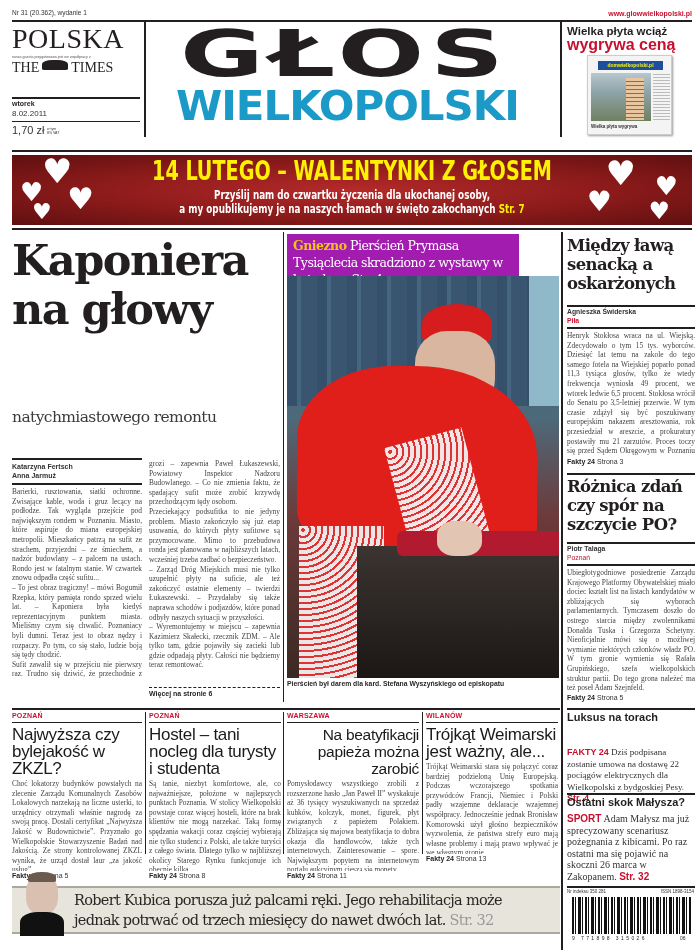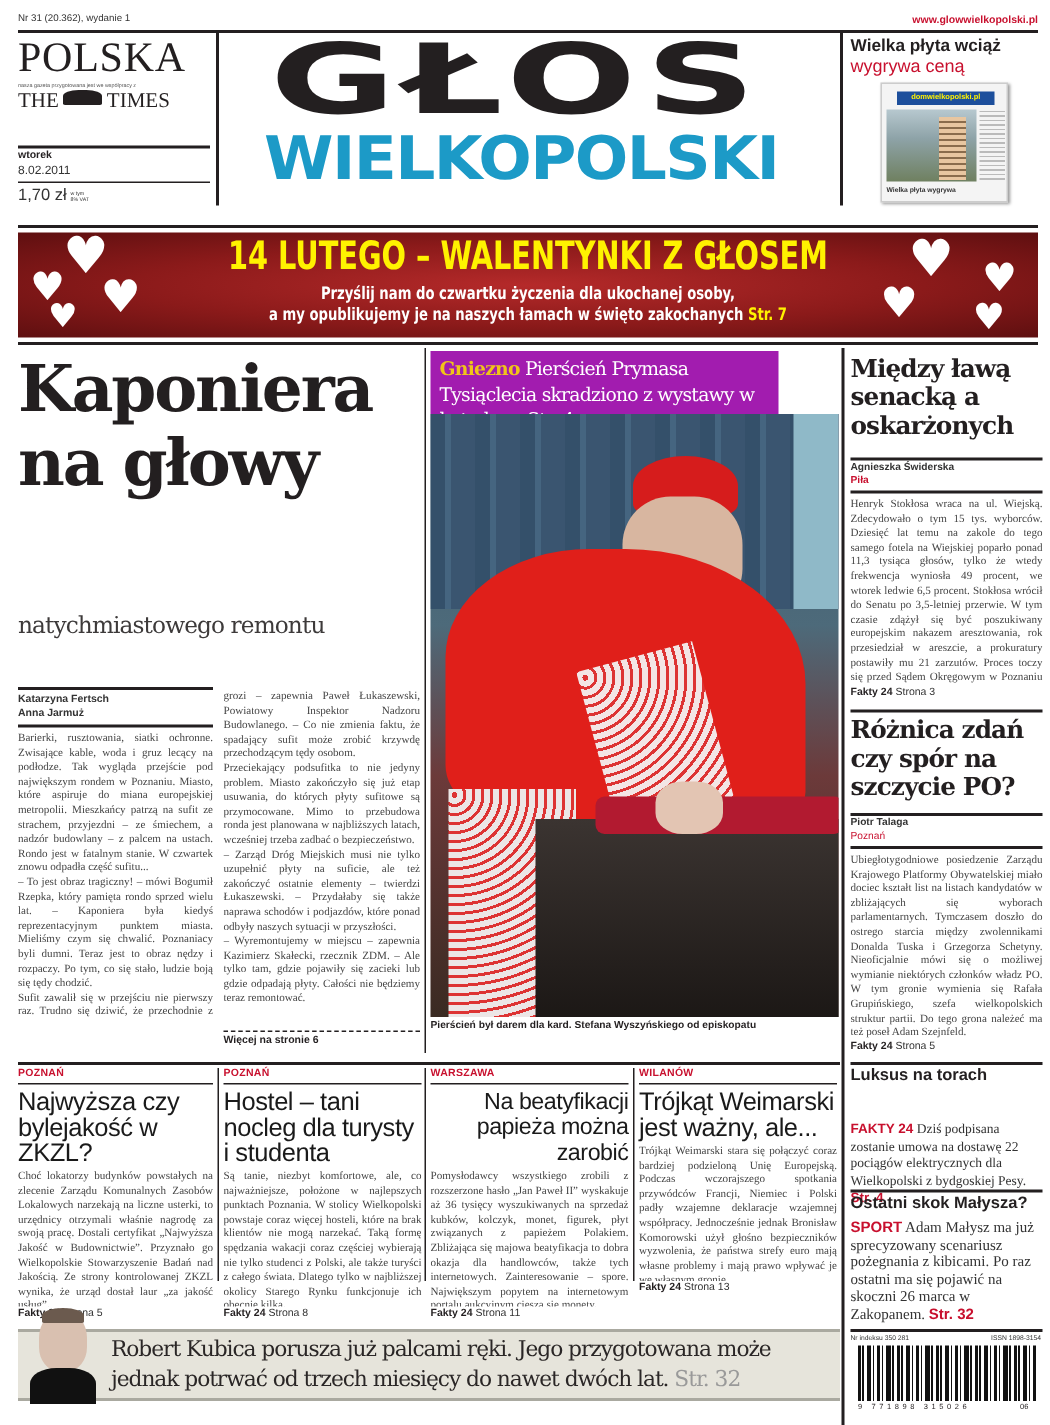--- a/index.html
+++ b/index.html
@@ -45,21 +45,21 @@
 
 <div class="abs" style="left:180px;top:26px;width:362px;height:114px;">
   <div class="sans" style="font-size:68px;line-height:60px;font-weight:bold;letter-spacing:4px;color:#231f20;transform:scaleX(1.5) scaleY(0.95);transform-origin:left top;">GŁOS</div>
   <div class="sans" style="position:absolute;left:-4px;top:60px;font-size:40px;line-height:40px;font-weight:bold;color:#1c9ac7;letter-spacing:-1px;transform:scaleX(1.05);transform-origin:left top;">WIELKOPOLSKI</div>
 </div>
 
 <div class="rule" style="left:560px;top:20px;width:1.5px;height:117px;"></div>
 
 <div class="abs" style="left:567px;top:25px;width:128px;">
   <div class="libsans" style="font-size:11.5px;font-weight:bold;line-height:13px;color:#231f20;">Wielka płyta wciąż</div>
-  <div class="libsans" style="font-size:12px;font-weight:normal;line-height:13px;color:#c8102e;">wygrywa ceną</div>
+  <div class="libsans" style="font-size:16px;font-weight:bold;line-height:13px;color:#c8102e;">wygrywa ceną</div>
   <div style="position:relative;margin:4px 0 0 20px;width:85px;height:80px;background:#f4f4f4;border:1px solid #ccc;box-shadow:1px 1px 2px #999;">
     <div class="libsans" style="position:absolute;left:10px;top:5px;width:65px;height:9px;background:#1d4f9c;color:#fff200;font-size:5px;font-weight:bold;text-align:center;line-height:9px;">domwielkopolski.pl</div>
     <div style="position:absolute;left:3px;top:17px;width:60px;height:48px;background:linear-gradient(#b7c8cf,#8ea3a8 40%,#6f8060);"></div>
     <div style="position:absolute;left:38px;top:22px;width:18px;height:42px;background:repeating-linear-gradient(#e8c6a0 0 3px,#8a6c4c 3px 4px);"></div>
     <div style="position:absolute;left:65px;top:18px;width:17px;height:46px;background:repeating-linear-gradient(#bbb 0 1px,#f4f4f4 1px 3px);"></div>
     <div class="libsans" style="position:absolute;left:3px;top:68px;font-size:4.5px;font-weight:bold;color:#333;">Wielka płyta wygrywa</div>
   </div>
 </div>
 
 <div class="rule" style="left:12px;top:150px;width:680px;height:2px;"></div>
@@ -205,21 +205,21 @@
 <div class="abs" style="left:426px;top:712px;width:132px;">
   <div class="kicker">WILANÓW</div>
   <div style="border-top:1.2px solid #231f20;margin-top:3px;"></div>
   <div class="pn-head" style="margin-top:3px;">Trójkąt Weimarski jest ważny, ale...</div>
   <div class="body-text" style="margin-top:2px;height:92px;overflow:hidden;">Trójkąt Weimarski stara się połączyć coraz bardziej podzieloną Unię Europejską. Podczas wczorajszego spotkania przywódców Francji, Niemiec i Polski padły wzajemne deklaracje wzajemnej współpracy. Jednocześnie jednak Bronisław Komorowski użył głośno bezpieczników wyzwolenia, że państwa strefy euro mają własne problemy i mają prawo wpływać je we własnym gronie.</div>
   <div class="fakty" style="margin-top:1px;"><b>Fakty 24</b> <span>Strona 13</span></div>
 </div>
 
 <div class="abs" style="left:12px;top:886px;width:548px;height:48px;background:#e6e4db;border-top:2px solid #aaa9a0;border-bottom:2px solid #aaa9a0;">
   <div class="serif" style="position:absolute;left:62px;top:2px;font-size:14.5px;line-height:20px;color:#2a2626;letter-spacing:-0.7px;white-space:nowrap;">
-    <div>Robert Kubica porusza już palcami ręki. Jego przygotowana może</div>
+    <div>Robert Kubica porusza już palcami ręki. Jego rehabilitacja może</div>
     <div><span>jednak potrwać od trzech miesięcy do nawet dwóch lat.</span> <span style="color:#999;">Str. 32</span></div>
   </div>
 </div>
 <div class="abs" style="left:20px;top:872px;width:44px;height:64px;overflow:hidden;">
   <div style="position:absolute;left:6px;top:2px;width:32px;height:40px;background:#d9c0b0;border-radius:45% 45% 40% 40%;"></div>
   <div style="position:absolute;left:8px;top:0;width:28px;height:10px;background:#6b5a4e;border-radius:50% 50% 10% 10%;"></div>
   <div style="position:absolute;left:0;top:40px;width:44px;height:26px;background:#111;border-radius:40% 40% 0 0;"></div>
 </div>
 
 </body></html>

